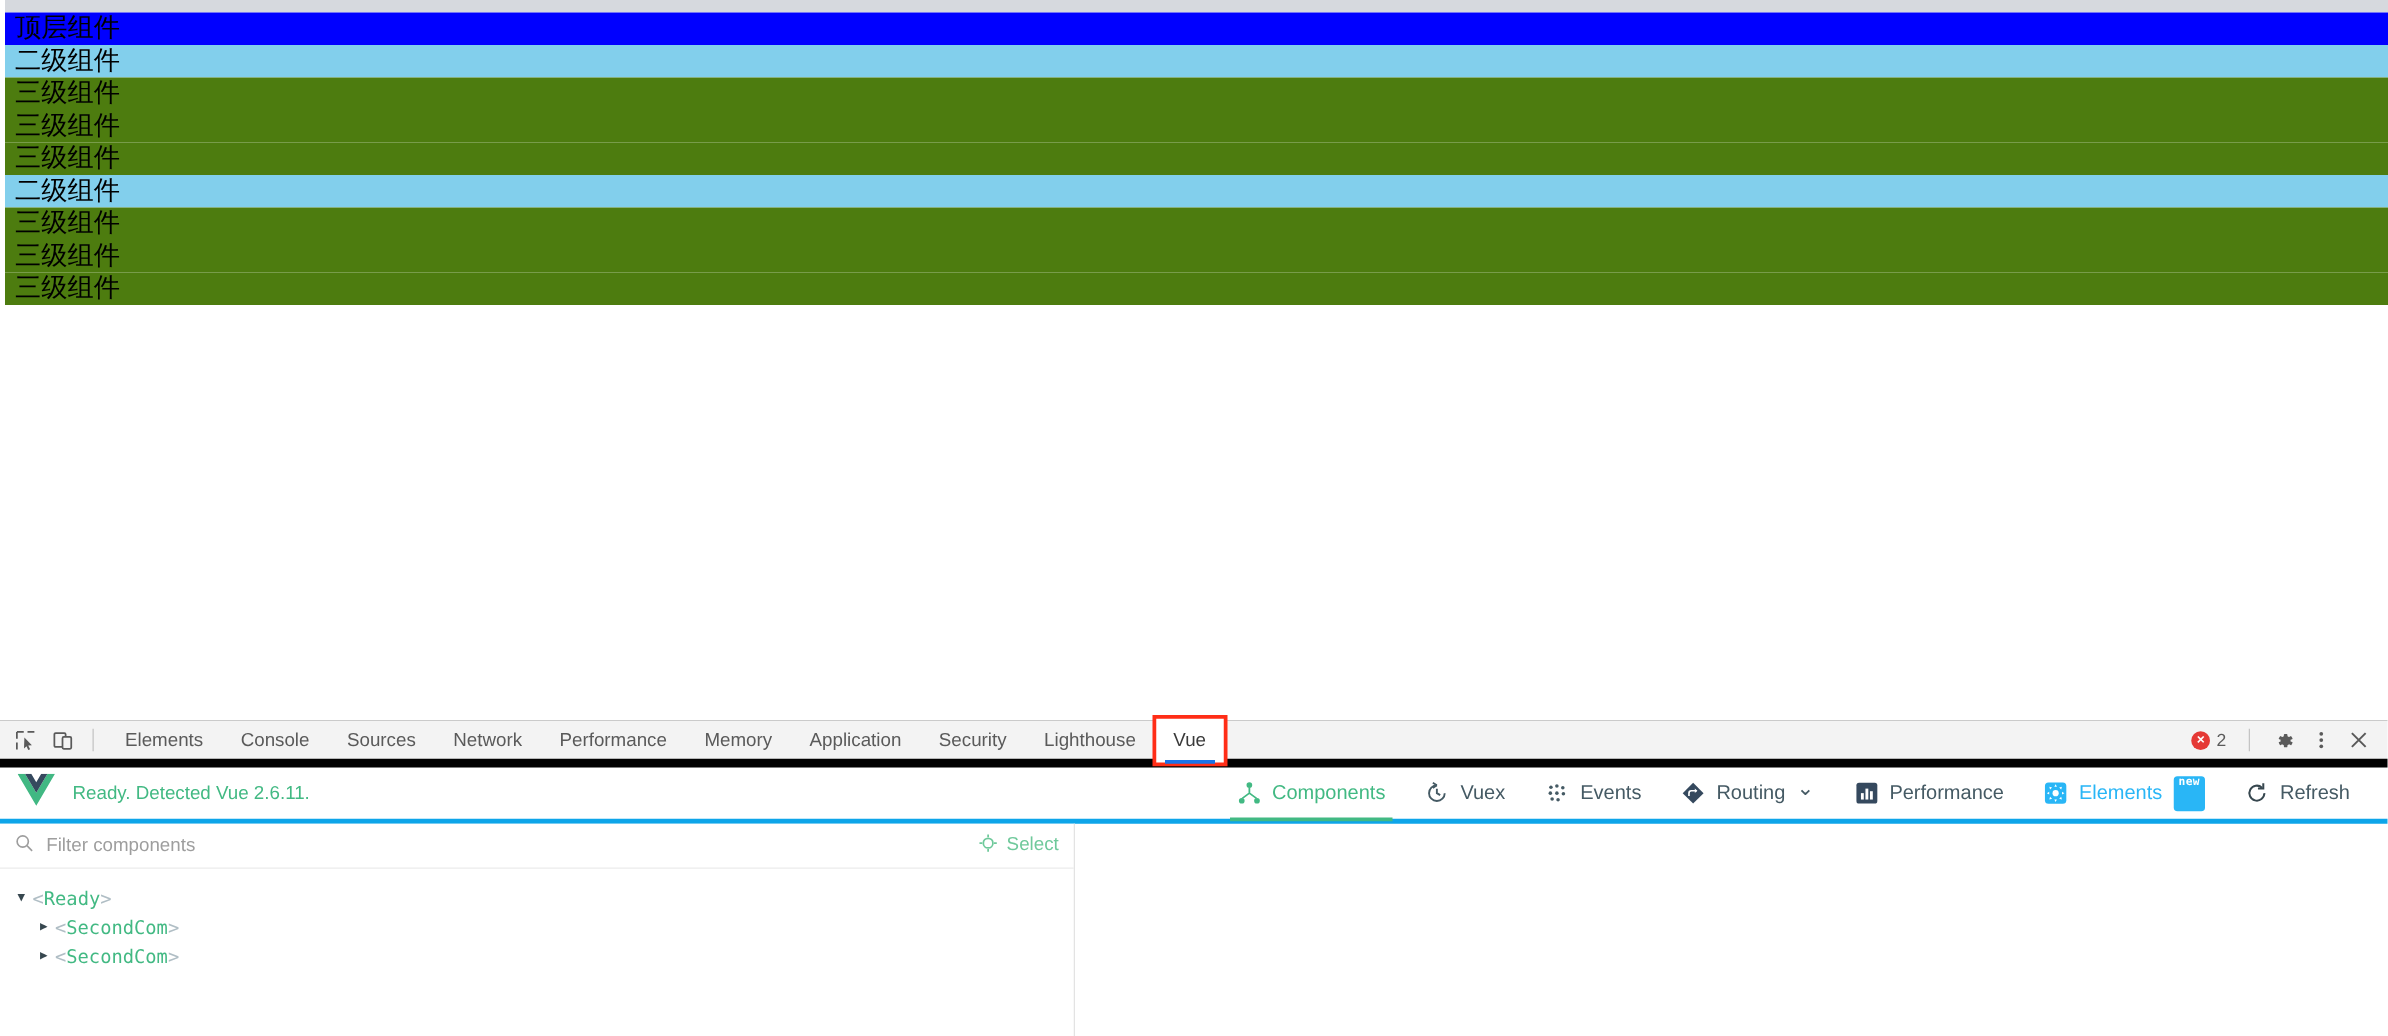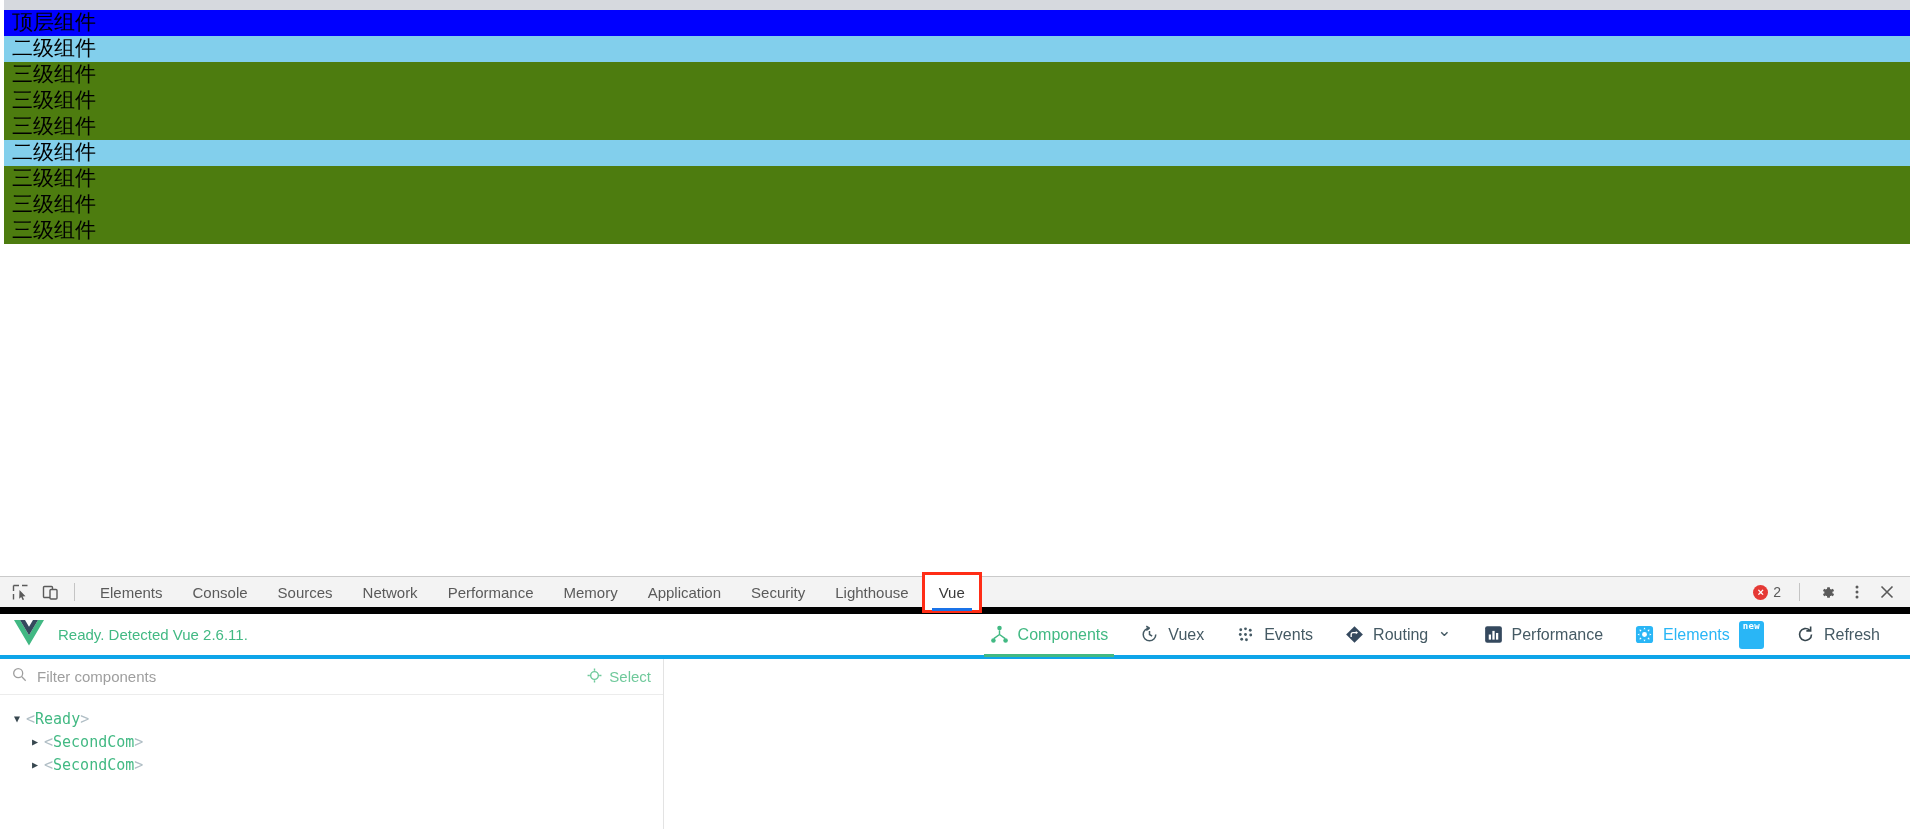--- a/index.html
+++ b/index.html
@@ -165,21 +165,21 @@
     line-height: 1;
     font-family: "DejaVu Sans Mono", monospace;
   }
 
   
   #vue-body {
     display: flex;
     height: 171px;
   }
   #tree-pane {
-    width: 664px;
+    width: 860px;
     border-right: 1px solid #e3e3e3;
     display: flex; flex-direction: column;
     background: #ffffff;
   }
   #filter-bar {
     display: flex; align-items: center;
     height: 36px;
     border-bottom: 1px solid #ececec;
     padding: 0 12px;
     gap: 10px;

